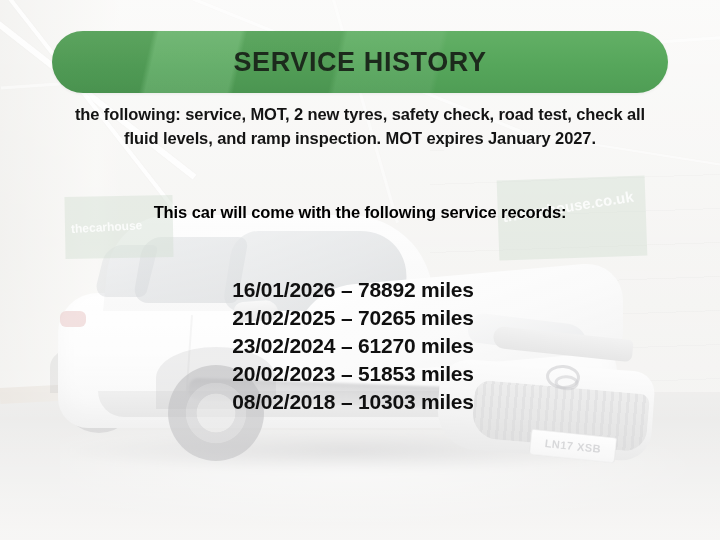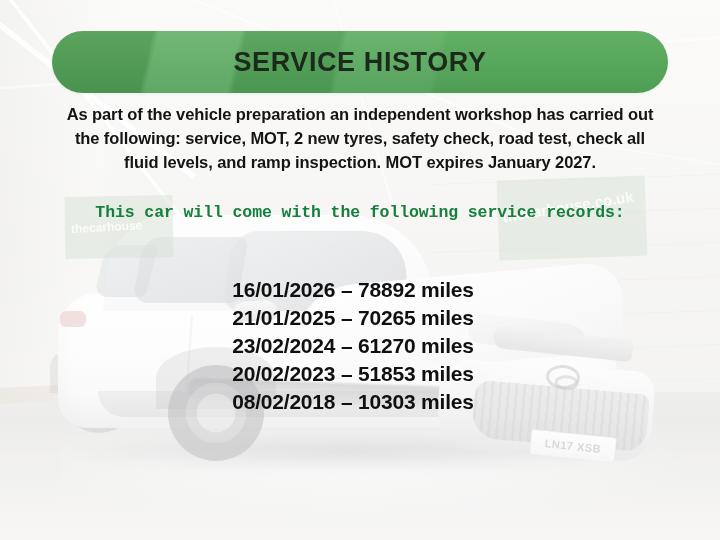--- a/index.html
+++ b/index.html
@@ -226,21 +226,21 @@
   .body-text {
     position:absolute; left:8px; top:102px; width:704px;
     text-align:center; font-size:16.5px; font-weight:bold;
     line-height:24px; color:#141414; letter-spacing:-.1px;
   }
   .body-text .line { display:block; white-space:nowrap; }
 
   .subhead {
     position:absolute; left:8px; top:203px; width:704px;
     text-align:center; font-size:16.5px; font-weight:bold;
-    color:#15803d; letter-spacing:-.1px; white-space:nowrap;font-family:Liberation Mono, monospace;
+    color:#000000; letter-spacing:-.1px; white-space:nowrap;
   }
 
   .records {
     position:absolute; left:1px; top:276px; width:704px;
     text-align:center;
   }
   .record {
     display:block; font-size:21px; font-weight:bold;
     line-height:28px; color:#101010; letter-spacing:-.2px;
     white-space:nowrap;
@@ -303,29 +303,28 @@
     <div class="wash"></div>
   </div>
 
   <div class="content">
 
     <div class="banner">
       <div class="banner-title">SERVICE HISTORY</div>
     </div>
 
     <div class="body-text">
-      <span class="line">As part of the vehicle preparation an independent workshop has carried out</span>
       <span class="line">the following:  service, MOT, 2 new tyres, safety check, road test, check all</span>
       <span class="line">fluid levels, and ramp inspection.   MOT expires January 2027.</span>
     </div>
 
     <div class="subhead">This car will come with the following service records:</div>
 
     <div class="records">
       <span class="record">16/01/2026 – 78892 miles</span>
-      <span class="record">21/01/2025 – 70265 miles</span>
+      <span class="record">21/02/2025 – 70265 miles</span>
       <span class="record">23/02/2024 – 61270 miles</span>
       <span class="record">20/02/2023 – 51853 miles</span>
       <span class="record">08/02/2018 – 10303 miles</span>
     </div>
 
   </div>
 </div>
 
 </body></html>

